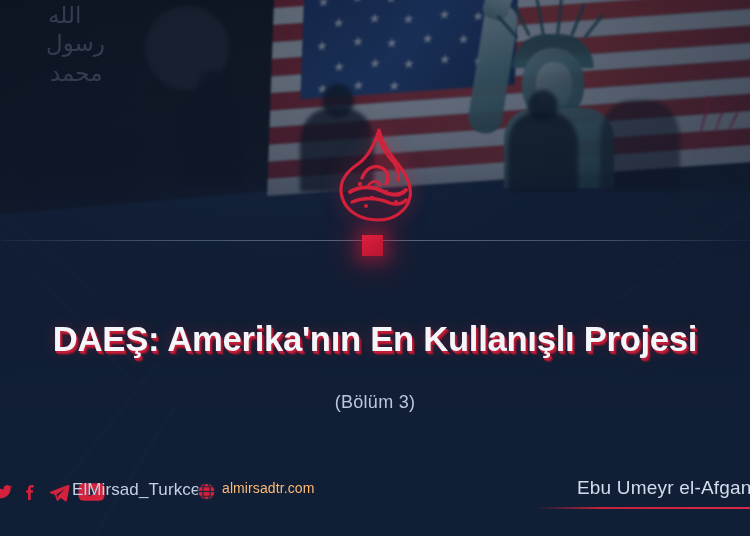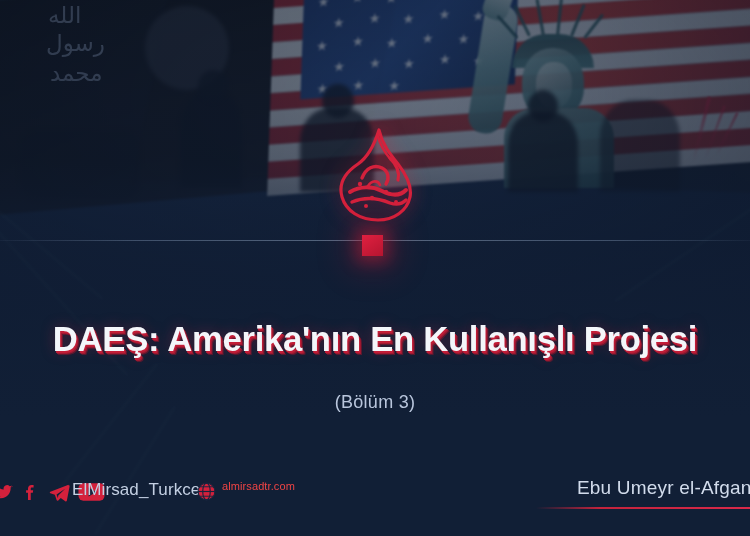--- a/index.html
+++ b/index.html
@@ -193,21 +193,21 @@
   }
   .ic{display:flex;align-items:center;justify-content:center;}
   .ic svg{display:block;}
   .handle{
     position:absolute;left:72px;top:3px;
     font-size:17px;color:#c3cfe2;letter-spacing:.1px;
   }
   .globe{position:absolute;left:196px;top:4px;}
   .site{
     position:absolute;left:222px;top:3px;
-    font-size:11px;color:#ef4444;letter-spacing:.1px;
+    font-size:14px;color:#fdba74;letter-spacing:.1px;
   }
   .author{
     position:absolute;right:-6px;top:0;
     font-size:19px;color:#d2dcec;letter-spacing:.2px;white-space:nowrap;
   }
   .author-rule{
     position:absolute;right:0;top:30px;width:214px;height:2px;
     background:linear-gradient(90deg,rgba(195,35,60,0),#c4233c 30%,#d9294a 100%);
   }
   .bottom-inner{position:absolute;left:0;top:15px;width:750px;height:40px;}

